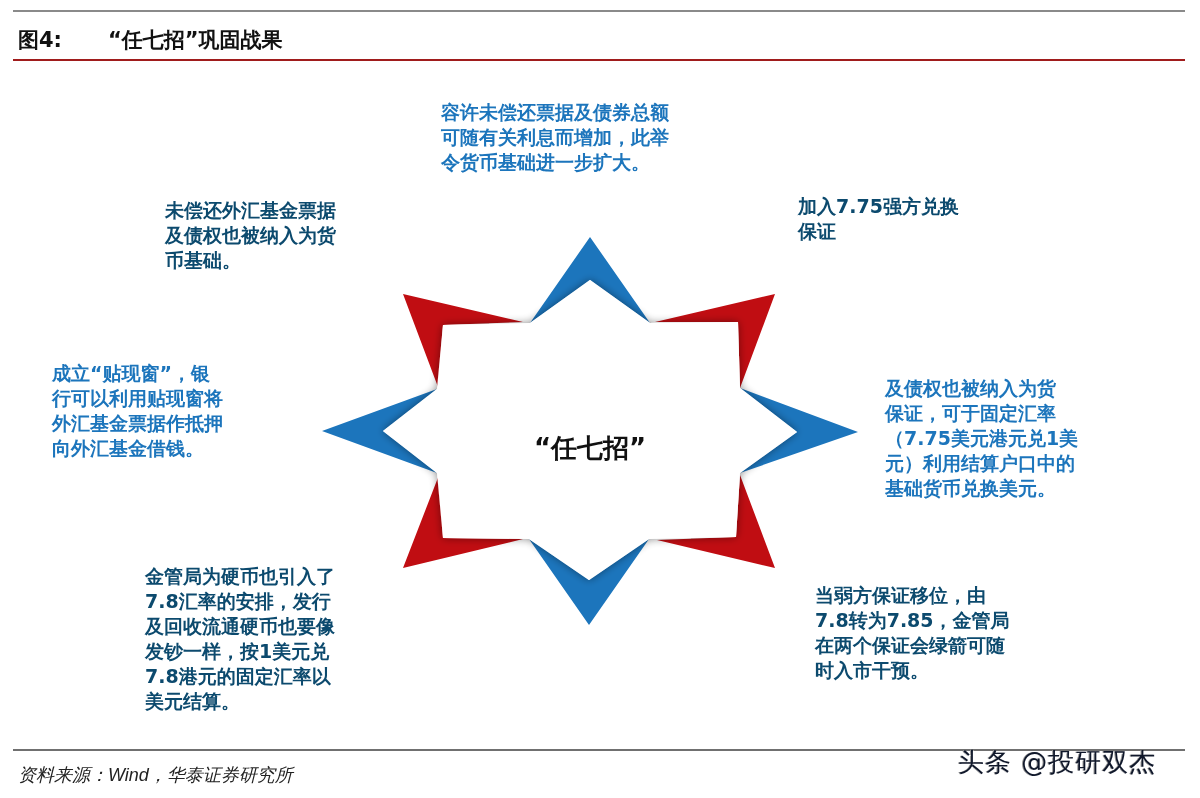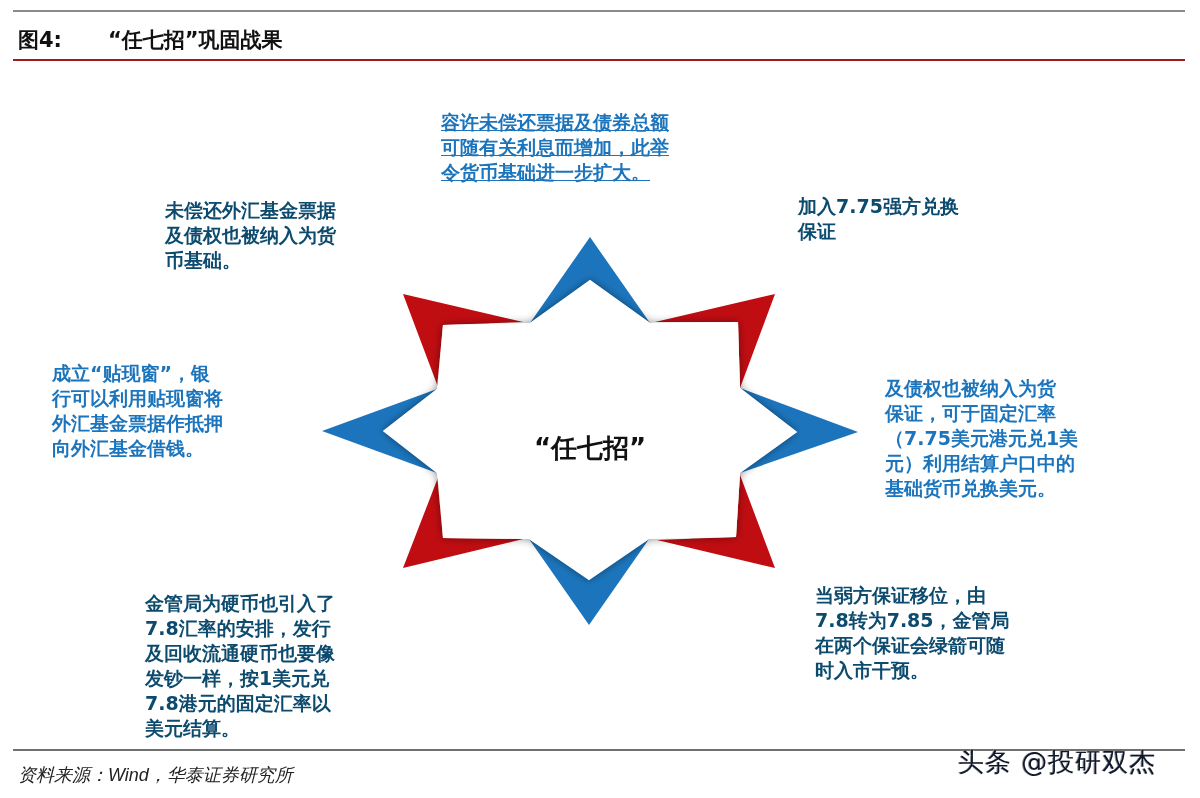--- a/index.html
+++ b/index.html
@@ -63,21 +63,21 @@
     <polygon fill="#c00d12" points="775,568 657,540 736,537 740,475"></polygon>
 
     <polygon fill="#1c75bc" points="589,625 529,539 589,580 649,539"></polygon>
   </g>
 
   <polygon filter="url(#shadow)" fill="#ffffff" points="590,280 650,323 738,322 740,388 797,432 740,473 736,537 649,539 589,580 529,539 443,538 437,473 383,431 437,389 443,325 530,323"></polygon>
 </svg>
 
 <div class="center-label">“任七招”</div>
 
-<div class="note blue" style="left:441px; top:110px;text-decoration:underline;">
+<div class="note blue" style="left:441px; top:100px;">
   <span class="line">容许未偿还票据及债券总额</span>
   <span class="line">可随有关利息而增加，此举</span>
   <span class="line">令货币基础进一步扩大。</span>
 </div>
 
 <div class="note red" style="left:798px; top:194px;">
   <span class="line">加入7.75强方兑换</span>
   <span class="line">保证</span>
 </div>
 
@@ -89,21 +89,21 @@
   <span class="line">基础货币兑换美元。</span>
 </div>
 
 <div class="note red" style="left:815px; top:583px;">
   <span class="line">当弱方保证移位，由</span>
   <span class="line">7.8转为7.85，金管局</span>
   <span class="line">在两个保证会绿箭可随</span>
   <span class="line">时入市干预。</span>
 </div>
 
-<div class="note red" style="left:145px; top:591px;">
+<div class="note red" style="left:145px; top:564px;">
   <span class="line">金管局为硬币也引入了</span>
   <span class="line">7.8汇率的安排，发行</span>
   <span class="line">及回收流通硬币也要像</span>
   <span class="line">发钞一样，按1美元兑</span>
   <span class="line">7.8港元的固定汇率以</span>
   <span class="line">美元结算。</span>
 </div>
 
 <div class="note blue" style="left:52px; top:361px;">
   <span class="line">成立“贴现窗”，银</span>

